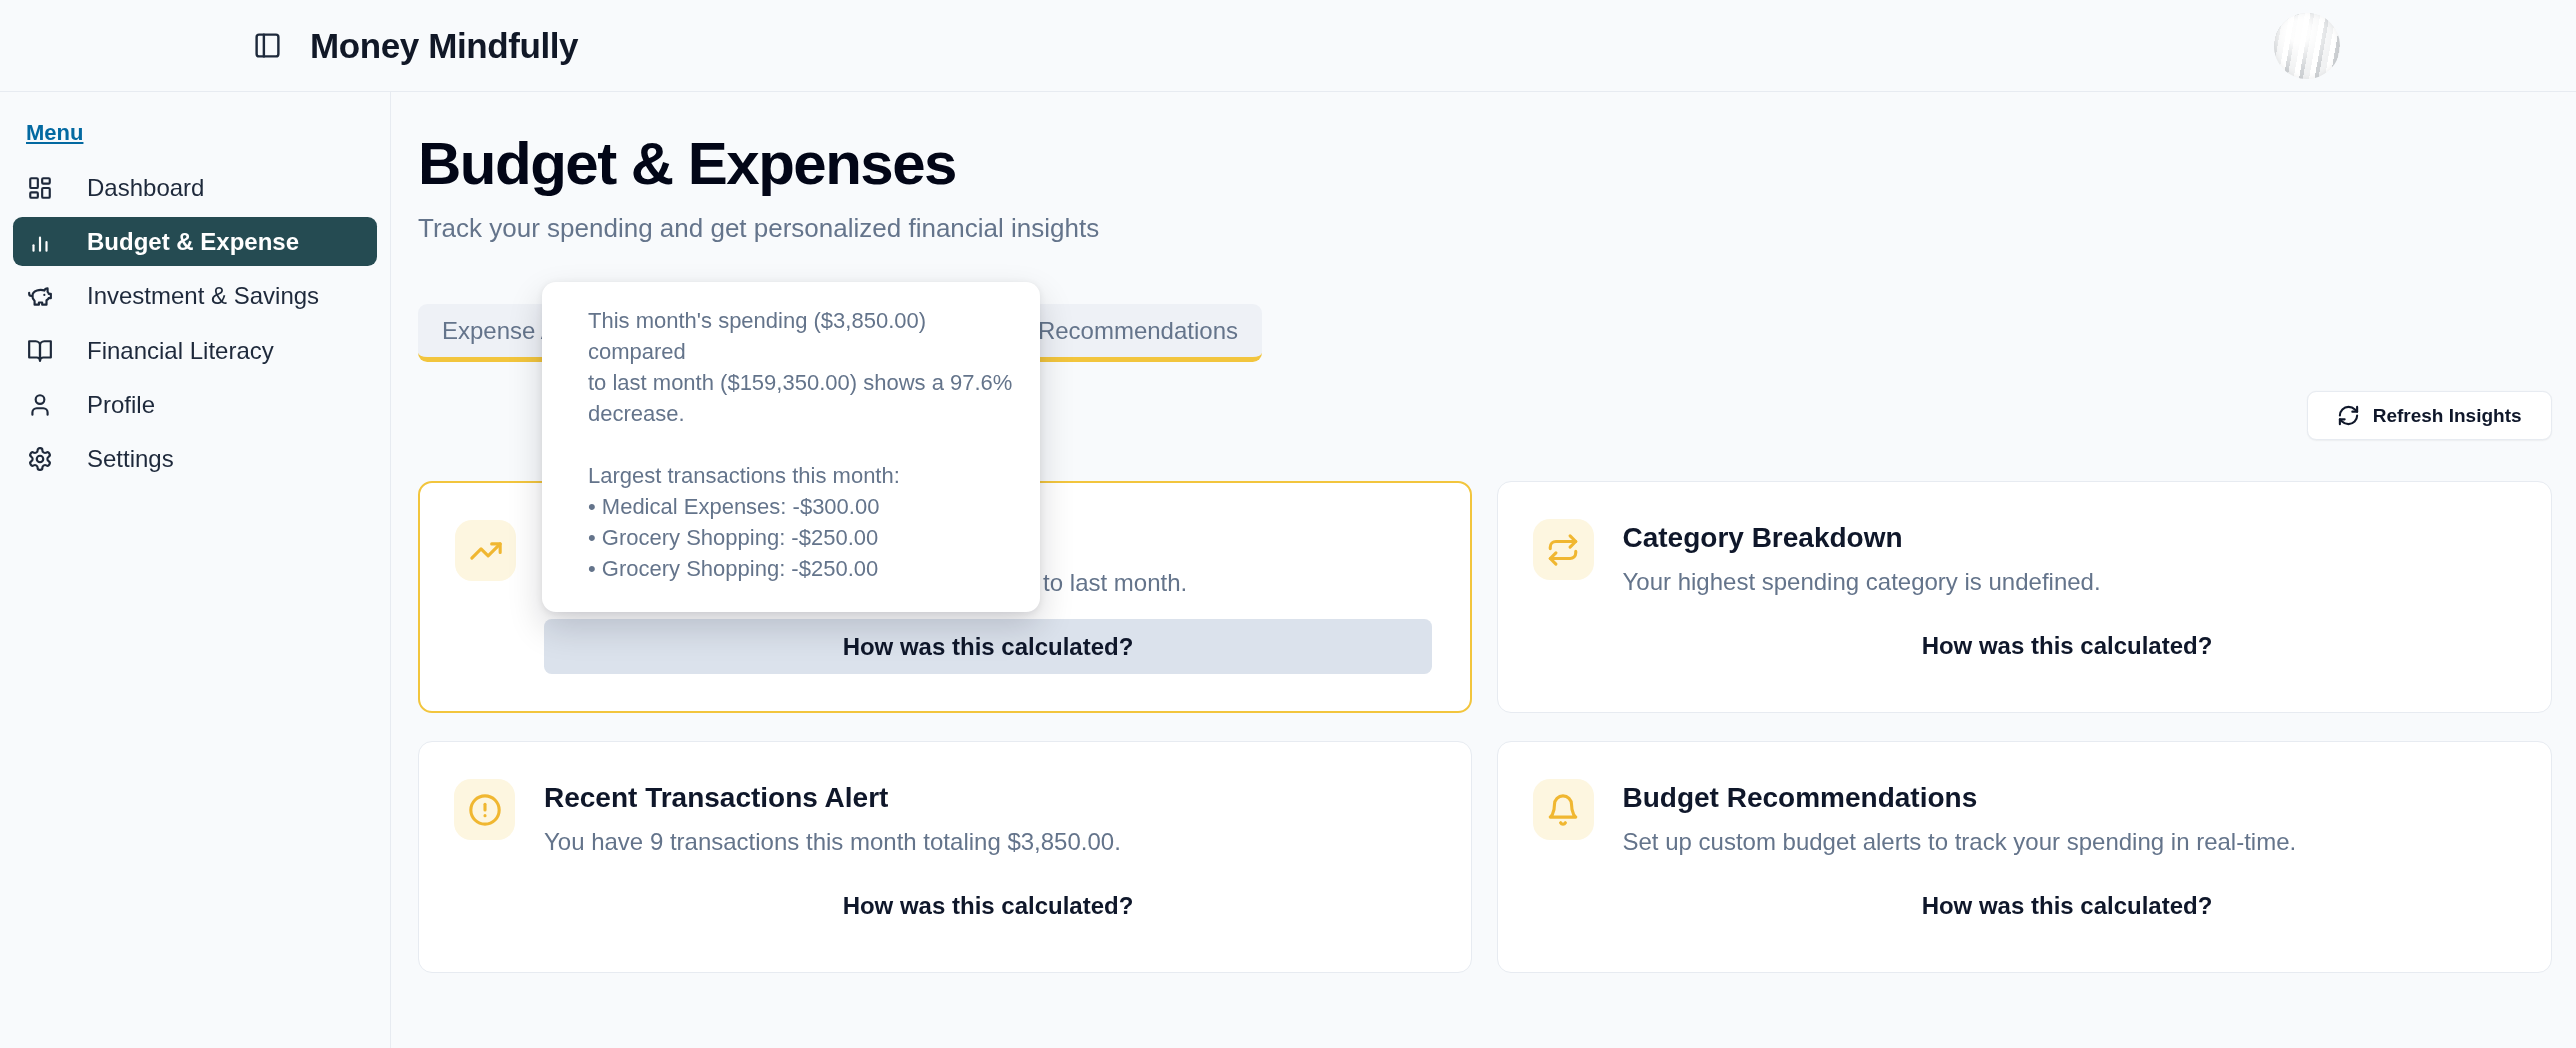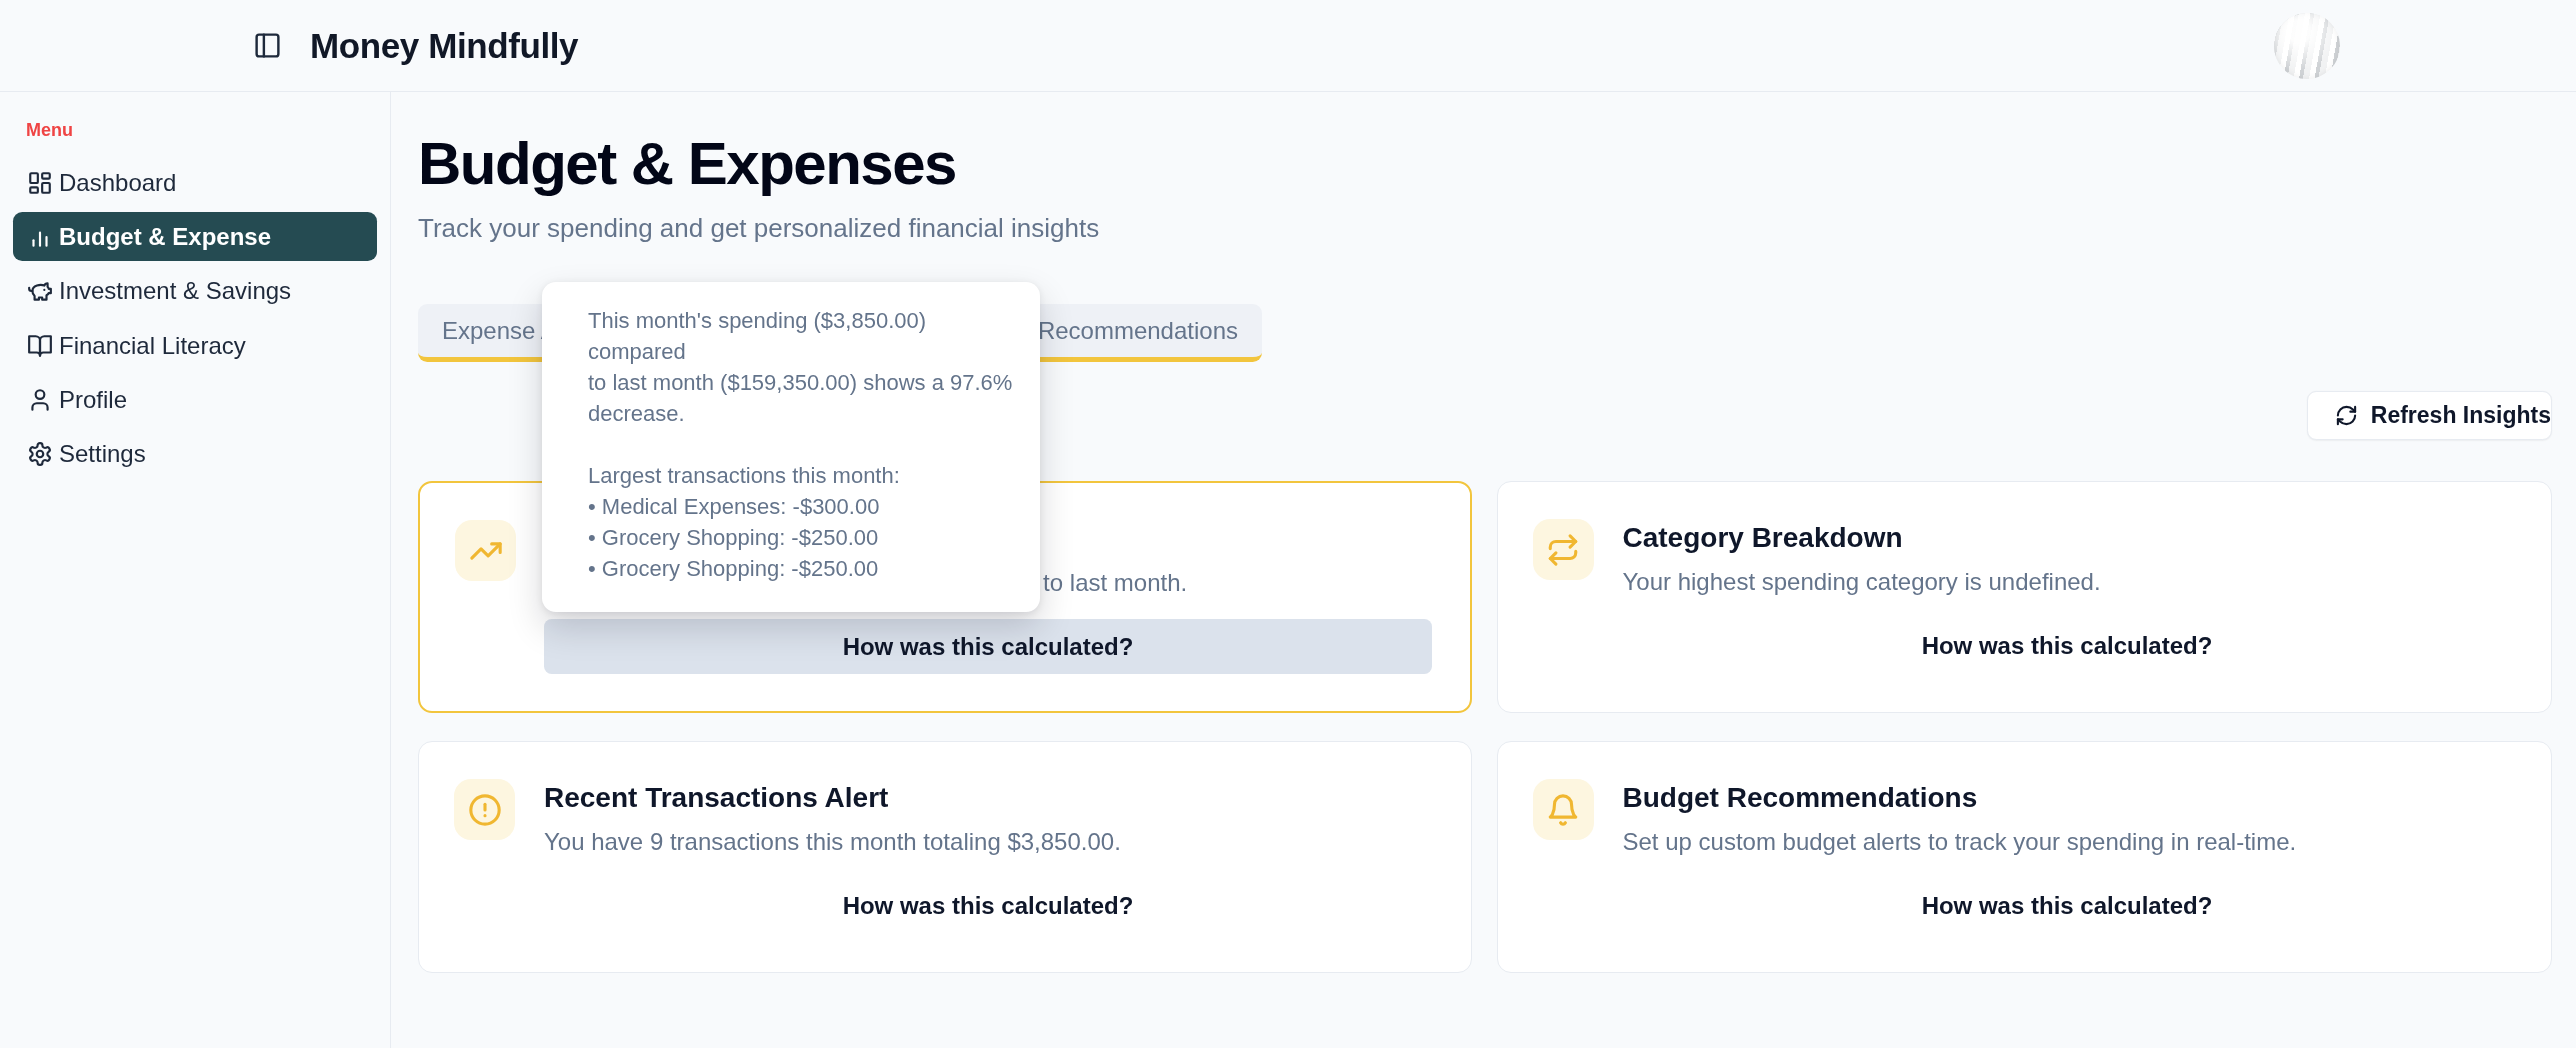--- a/index.html
+++ b/index.html
@@ -16,24 +16,24 @@
   .app-title { margin-left:26px; font-size:35px; font-weight:800; color:#111827; letter-spacing:-0.4px; }
   .avatar { position:absolute; left:2274px; top:13px; width:66px; height:66px; border-radius:50%;
             background:repeating-linear-gradient(100deg,#ffffff 0 5.4px,#cfd2d5 5.4px 9.2px,#f1f2f3 9.2px 15.3px);
             box-shadow:inset 0 0 6.1px rgba(0,0,0,.08); overflow:hidden; cursor:pointer; }
   .avatar::after { content:""; position:absolute; inset:0; border-radius:50%;
             background:radial-gradient(circle at 38% 28%, rgba(255,255,255,.95) 0 18%, rgba(255,255,255,0) 62%); }
 
   
   .side { position:absolute; left:0; top:92px; width:391px; height:957px;
           background:#f8fafc; border-right:1.5px solid #e7ebf1; }
-  .menu-label { margin:28px 0 17px 26px; font-size:18px; font-weight:700; color:#ef4444; }
+  .menu-label { margin:28px 0 17px 26px; font-size:22px; font-weight:700; color:#0369a1;text-decoration:underline; }
   .nav { padding:0 13px; }
   .nav-item { height:49px; margin-bottom:5.4px; border-radius:9.2px; display:flex; align-items:center;
-              gap:5px; padding:0 13px; cursor:pointer;text-align:center; }
+              gap:33px; padding:0 13px; cursor:pointer;text-align:center; }
   .nav-item .nic { width:28px; height:28px; display:flex; align-items:center; justify-content:center; }
   .nav-item svg { width:26px; height:26px; stroke:#1e293b; fill:none; stroke-width:2; stroke-linecap:round; stroke-linejoin:round; }
   .nav-item span.lbl { font-size:24px; font-weight:500; color:#1e293b; }
   .nav-item.active { background:#254b52; }
   .nav-item.active svg { stroke:#ffffff; }
   .nav-item.active span.lbl { color:#ffffff; font-weight:700; }
 
   
   .main { position:absolute; left:391px; top:92px; width:2185px; height:957px; }
   .pg-title { position:absolute; left:27px; top:37px; font-size:60px; font-weight:800;
@@ -41,22 +41,22 @@
   .pg-sub { position:absolute; left:27px; top:121px; font-size:26px; color:#64748b; }
 
   .tabs { position:absolute; left:27px; top:212px; width:844px; height:58px;
           background:#eef1f6; border-radius:9.2px; border-bottom:5.4px solid #f2c53d;
           display:flex; align-items:center; justify-content:space-between; padding:0 24px; }
   .tab { font-size:24px; color:#64748b; background:transparent; border:none; cursor:pointer;
          font-family:inherit; }
 
   .refresh-btn { position:absolute; left:1916px; top:299px; width:245px; height:49px;
                  background:#ffffff; border:1.5px solid #e7ebf1; border-radius:9.2px;
-                 display:flex; align-items:center; justify-content:flex-end; gap:12.3px;
-                 font-size:23px; font-weight:600; color:#0f172a; cursor:pointer;
+                 display:flex; align-items:center; justify-content:center; gap:12.3px;
+                 font-size:19px; font-weight:600; color:#0f172a; cursor:pointer;
                  box-shadow:0 0.8px 1.5px rgba(2,6,23,.05); font-family:inherit; }
   .refresh-btn svg { width:23px; height:23px; stroke:#0f172a; fill:none; stroke-width:2.2; stroke-linecap:round; stroke-linejoin:round; }
 
   
   .grid { position:absolute; left:27px; top:389px; width:2134px;
           display:grid; grid-template-columns:1054px 1055px; grid-template-rows:232px 232px;
           column-gap:24.5px; row-gap:28px; }
   .card { position:relative; background:#ffffff; border:1.5px solid #e7ebf1; border-radius:14px; }
   .card.accent { border:2.3px solid #f2c53d; }
   .tile { position:absolute; left:35px; top:37px; width:61px; height:61px; border-radius:17px;

